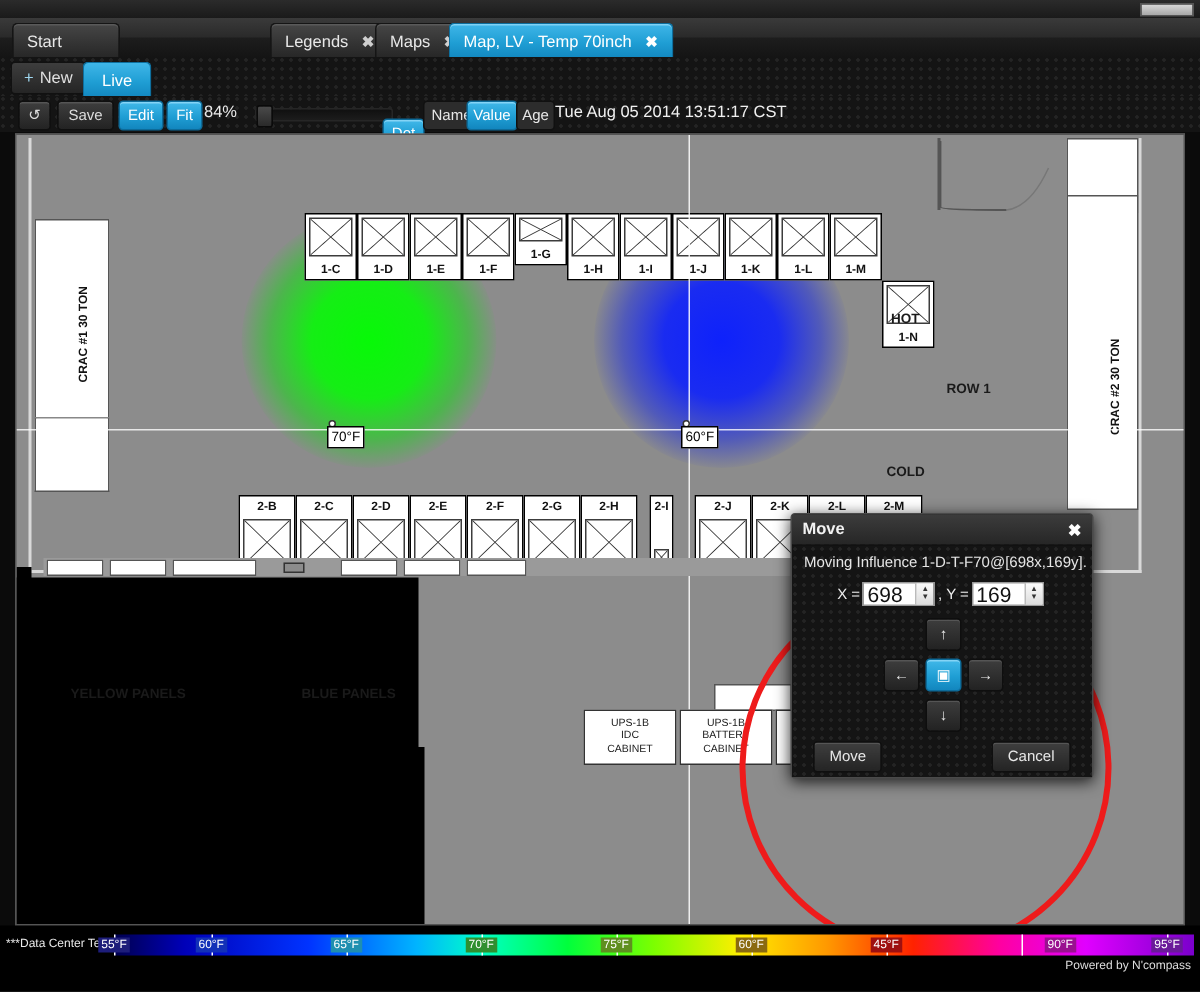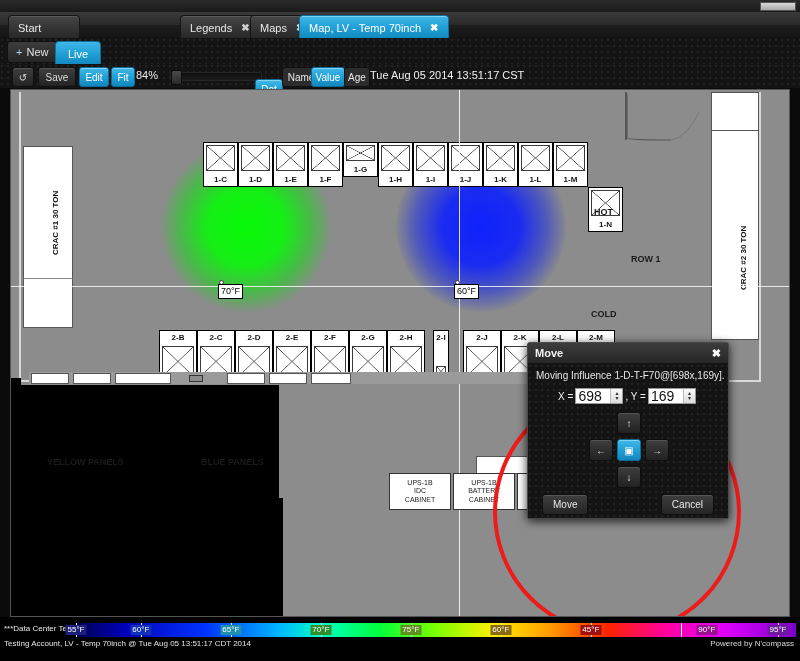--- a/index.html
+++ b/index.html
@@ -469,16 +469,15 @@
             <div class="tickchip" style="left: 59%; background: rgb(138, 106, 16);">60°F</div>
             <div class="tick" style="left: 71.5%;"></div>
             <div class="tickchip" style="left: 71.5%; background: rgb(158, 16, 16);">45°F</div>
             <div class="tick" style="left: 84%;"></div>
             <div class="tickchip" style="left: 84%; background: rgb(154, 16, 144); margin-left: 26px;">90°F</div>
             <div class="tick" style="left: 97.5%;"></div>
             <div class="tickchip" style="left: 97.5%; background: rgb(106, 26, 154);">95°F</div>
           </div>
       </div>
     </div>
-    <div class="statusline">Testing Account, LV - Temp 70inch @ Tue Aug 05 13:51:17 CDT 2014</div>
     <div class="powered">Powered by N'compass</div>
   </div>
 </div>
 
 </body></html>

